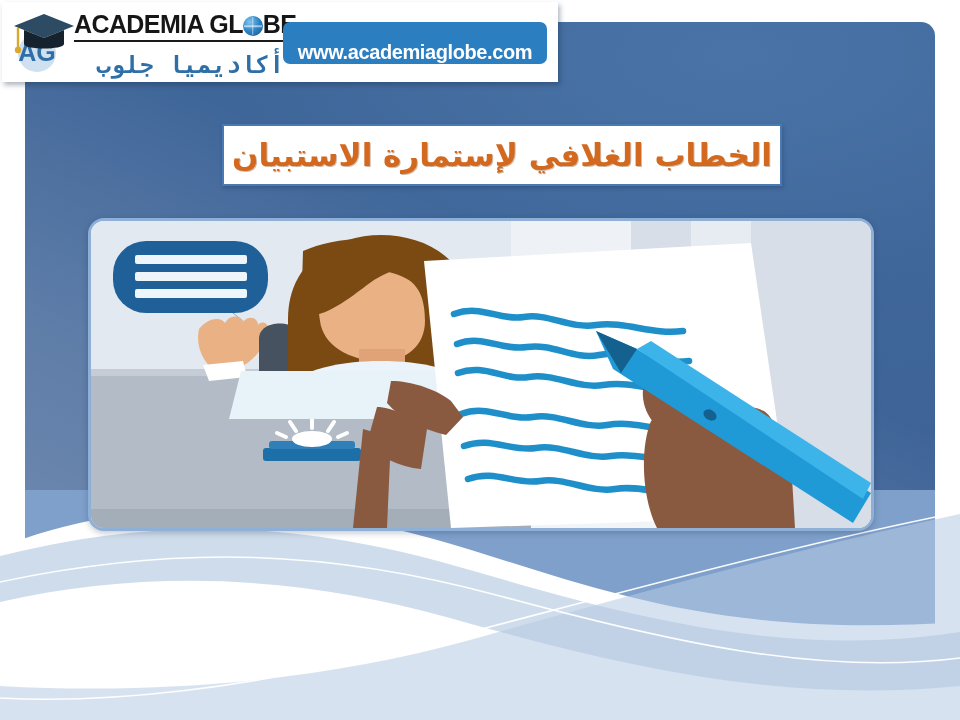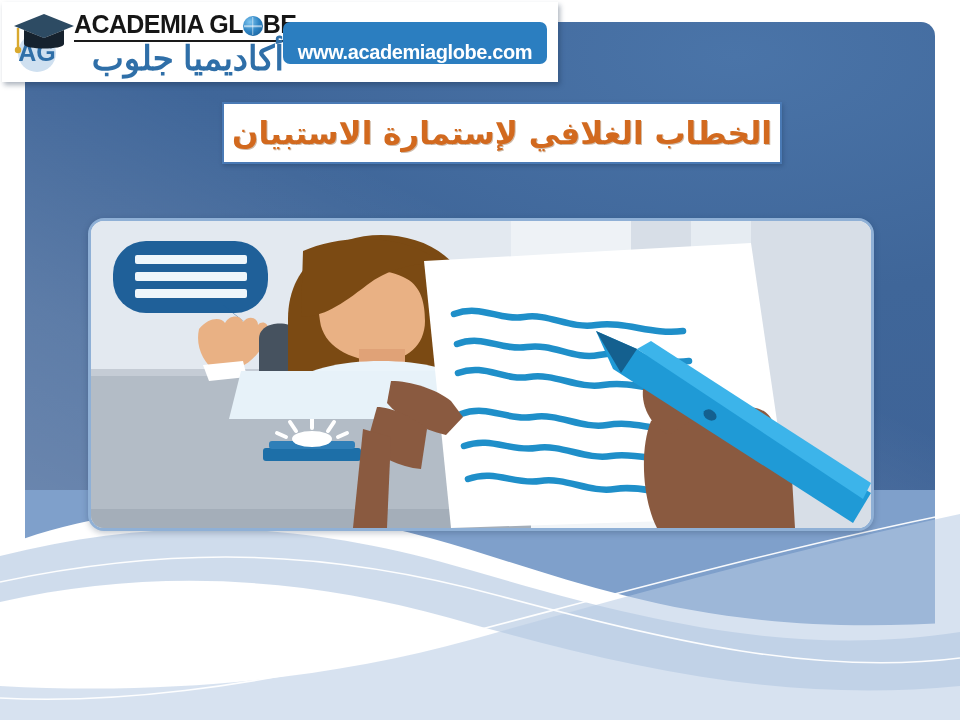--- a/index.html
+++ b/index.html
@@ -47,37 +47,37 @@
   }
   .brand-globe{display:inline-block;width:20px;height:20px;border-radius:50%;
     background:radial-gradient(circle at 34% 30%, #7fc5ef 0%, #2f85c4 48%, #11558f 100%);
     vertical-align:-3px;margin:0 0px;position:relative;}
   .brand-globe::before{content:"";position:absolute;left:50%;top:1px;width:1.5px;height:18px;
     background:rgba(255,255,255,.55);transform:translateX(-50%);}
   .brand-globe::after{content:"";position:absolute;left:1px;top:50%;width:18px;height:1.5px;
     background:rgba(255,255,255,.55);transform:translateY(-50%);}
   .brand-rule{height:2px;background:#1a1a1a;width:212px;margin-top:1px;}
   .brand-ar{
-    direction:rtl;font-size:34px;font-weight:bold;color:#2f6fa8;
-    line-height:32px;margin-top:0;white-space:nowrap;
-    font-family:Liberation Sans, sans-serif;
+    direction:rtl;font-size:24px;font-weight:bold;color:#2f6fa8;
+    line-height:32px;margin-top:9px;white-space:nowrap;
+    font-family:Liberation Mono, monospace;
   }
   .url-pill{
     position:absolute;left:281px;top:20px;width:264px;height:42px;
     background:#2b7ec0;border-radius:7px;
     display:flex;align-items:flex-end;justify-content:center;
   }
   .url-pill span{
     color:#ffffff;font-size:20px;font-weight:bold;letter-spacing:-0.4px;
     font-family:"Liberation Sans", sans-serif;
   }
 
   
   .title-box{
-    position:absolute;left:222px;top:102px;width:556px;height:58px;
+    position:absolute;left:222px;top:124px;width:556px;height:58px;
     background:#ffffff;border:2px solid #4a7ab5;
     display:flex;align-items:center;justify-content:center;
     box-shadow:1px 2px 4px rgba(10,30,60,0.25);
   }
   .title-text{
     direction:rtl;unicode-bidi:bidi-override;
     font-family:"DejaVu Sans", sans-serif;
     font-size:31px;font-weight:bold;color:#d2691e;
     text-shadow:1px 1px 0 rgba(120,60,10,0.35);
     white-space:nowrap;

